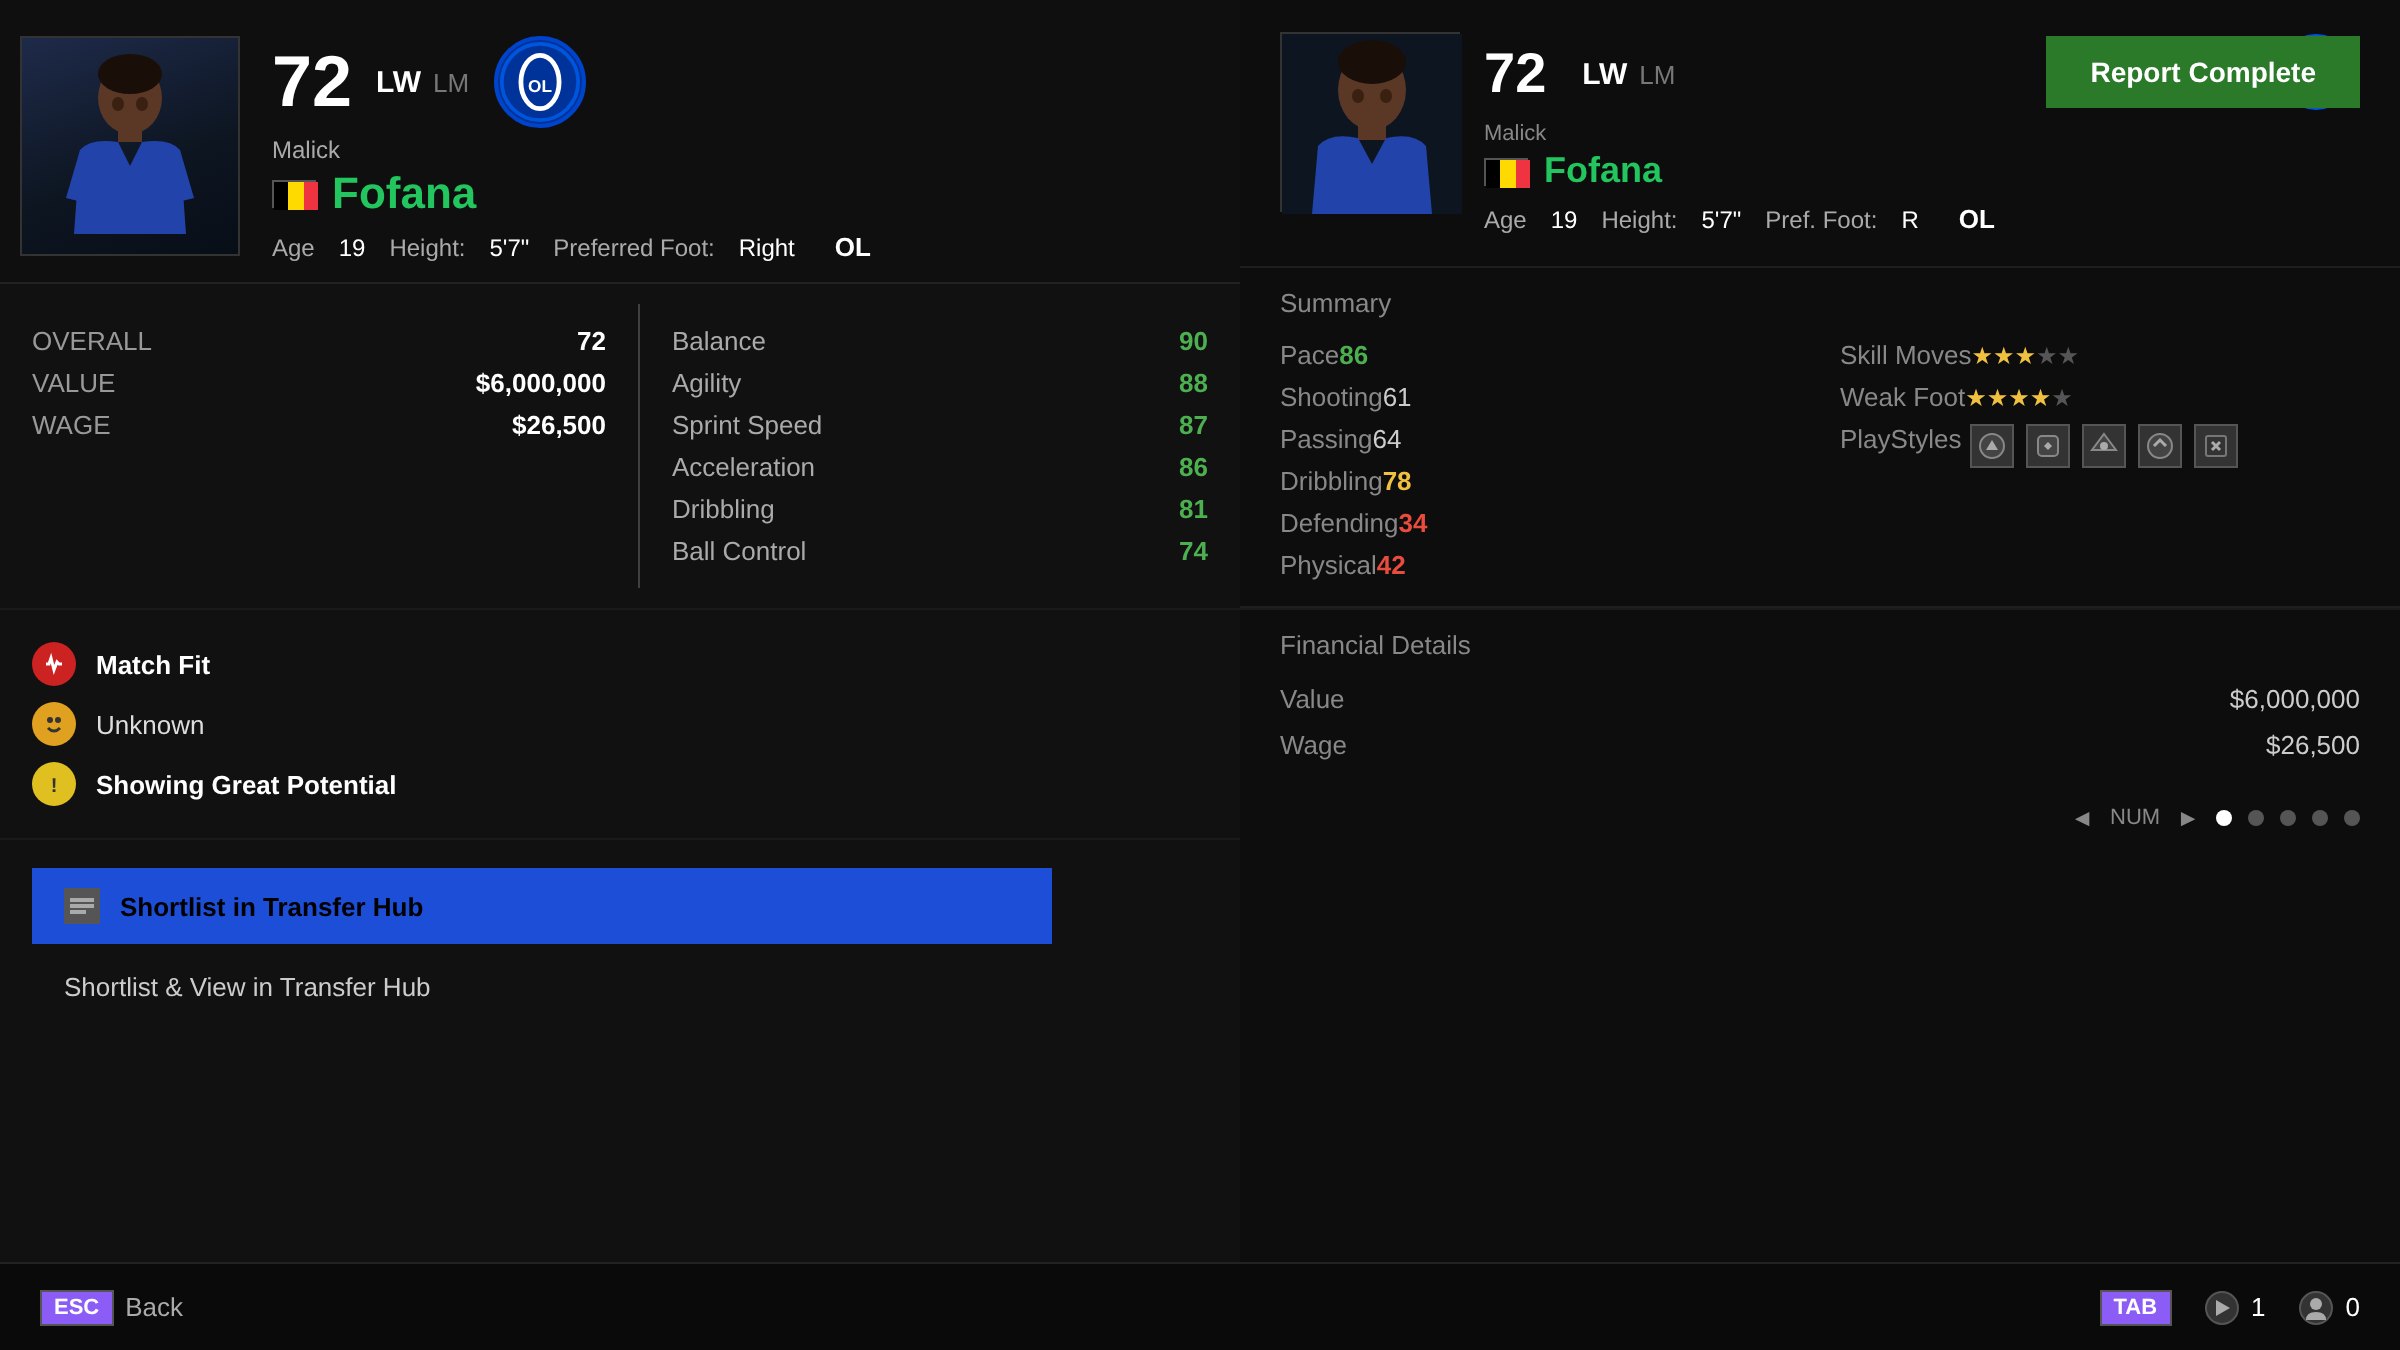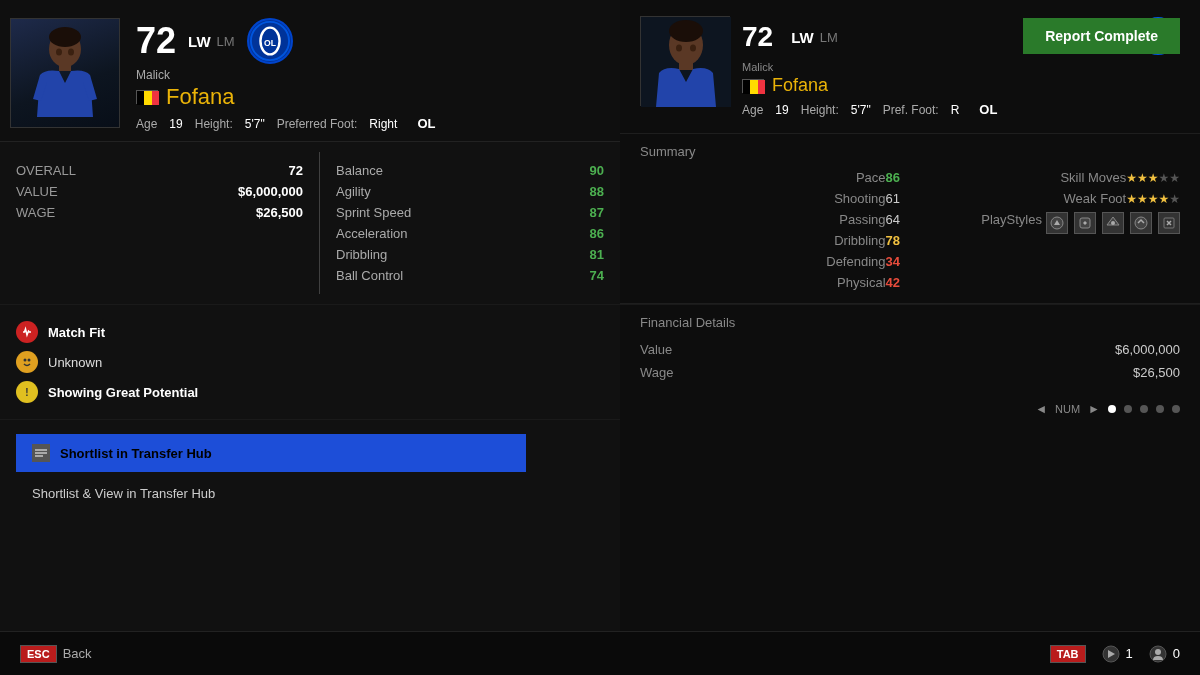--- a/index.html
+++ b/index.html
@@ -106,22 +106,22 @@
     .flag {
       width: 22px;
       height: 14px;
       background: linear-gradient(to bottom, #000 33%, #f50 33%, #f50 66%, #f00 66%);
       border: 1px solid #555;
       flex-shrink: 0;
     }
 
     .last-name {
       font-size: 22px;
-      font-weight: normal;
-      color: #eab308;
+      font-weight: bold;
+      color: #22c55e;
     }
 
     .player-meta {
       display: flex;
       gap: 12px;
       align-items: center;
       color: #aaa;
       font-size: 12px;
       margin-top: 4px;
     }
@@ -253,21 +253,21 @@
       padding: 0 20px;
     }
 
     .bottom-left {
       display: flex;
       align-items: center;
       gap: 6px;
     }
 
     .key-badge {
-      background: #b91c1c;
+      background: #8b5cf6;
       color: #fff;
       padding: 2px 6px;
       font-size: 11px;
       border: 1px solid #555;
       font-weight: bold;
     }
 
     .bottom-right {
       display: flex;
       align-items: center;
@@ -357,24 +357,23 @@
     }
 
     .summary-grid {
       display: grid;
       grid-template-columns: 1fr 1fr;
       gap: 4px 20px;
     }
 
     .summary-row {
       display: flex;
-      justify-content: flex-end;
+      justify-content: flex-start;
       padding: 3px 0;
       font-size: 13px;
-      margin-left: 32px;
     }
 
     .sum-label { color: #888; }
     .sum-value-green { color: #4caf50; font-weight: bold; }
     .sum-value-yellow { color: #f0c040; font-weight: bold; }
     .sum-value-red { color: #e74c3c; font-weight: bold; }
     .sum-value { color: #ccc; }
 
     .stars {
       color: #f0c040;

